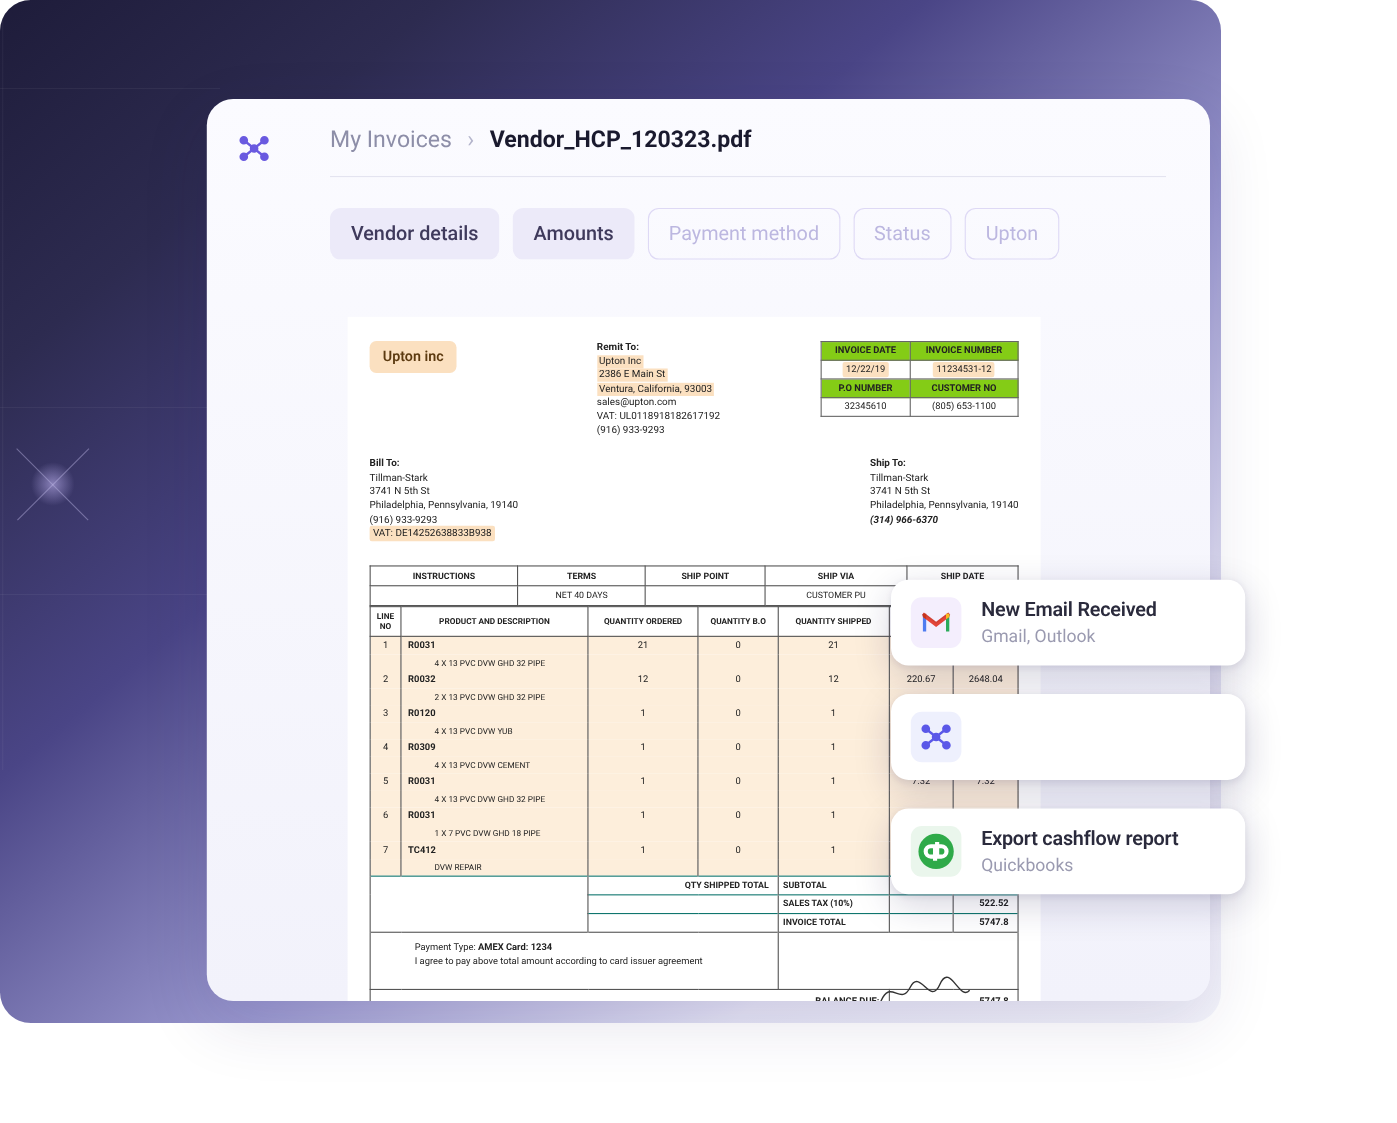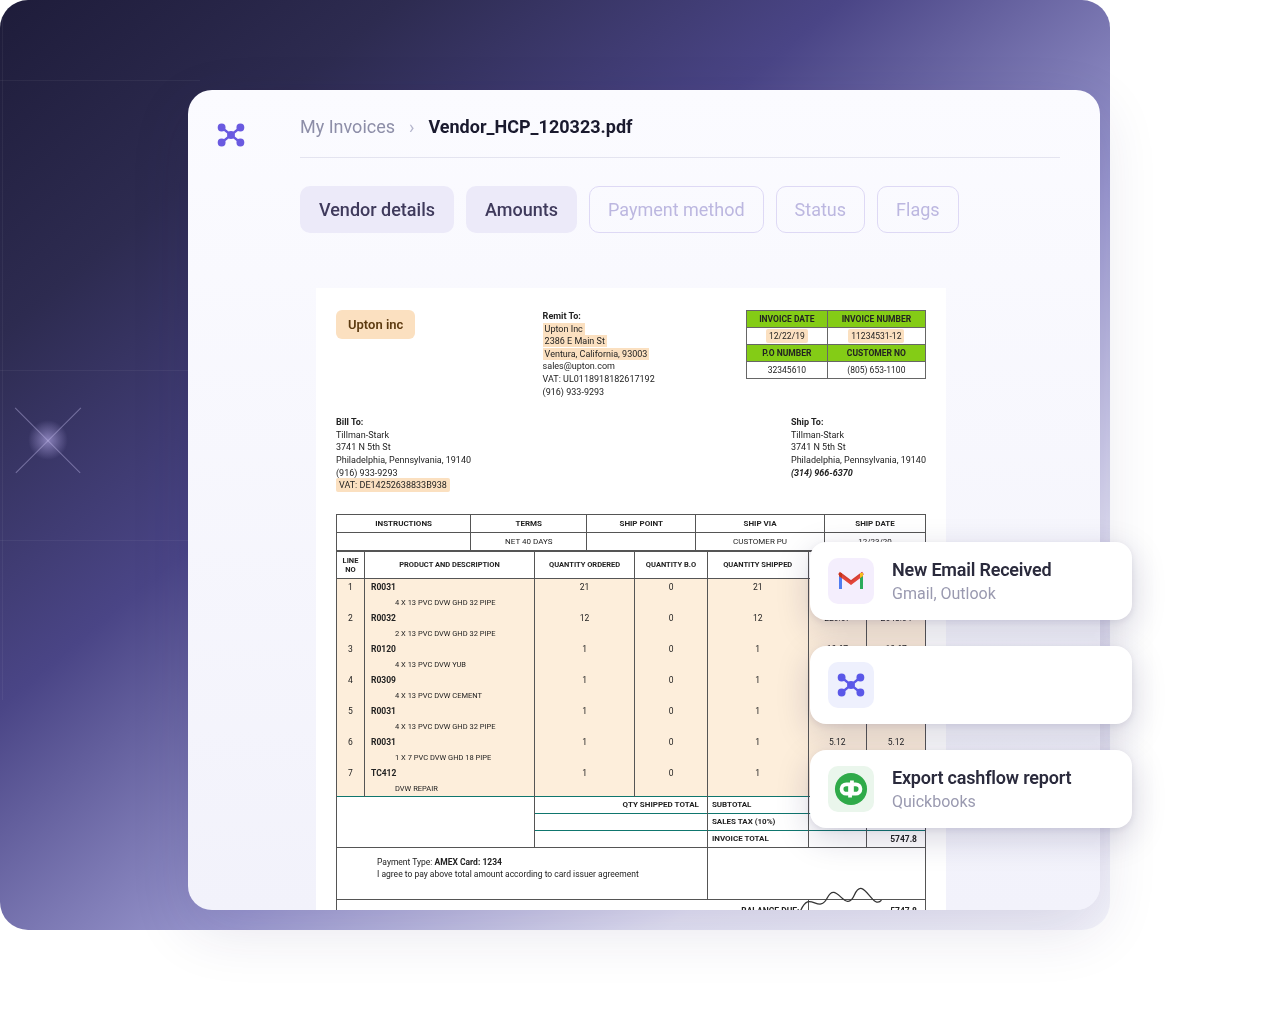--- a/index.html
+++ b/index.html
@@ -48,21 +48,21 @@
   }
   .logo {
     position: absolute; left: 28px; top: 30px; width: 30px; height: 30px;
     color: #6a5ae0;
   }
   .logo svg { width: 100%; height: 100%; }
 
   .main { position: absolute; left: 90px; top: 0; right: 0; bottom: 0; padding: 26px 0 0 22px; }
   .breadcrumb {
     display: flex; align-items: center; gap: 14px;
-    font-size: 18px; color: #8d8ea8;
+    font-size: 21px; color: #8d8ea8;
     border-bottom: 1px solid #e4e4f0;
     padding-bottom: 20px; margin-right: 0; width: 760px;
   }
   .breadcrumb .current { color: #1a1a2e; font-weight: 700; }
   .breadcrumb .chev { color: #b4b5cc; }
 
   .tabs { display: flex; gap: 12px; margin-top: 28px; }
   .tab {
     padding: 12px 18px; border-radius: 10px;
     font-size: 18px; cursor: pointer;
@@ -116,21 +116,21 @@
   .items-table tbody.totals td { border-top:1px solid #0f766e; border-bottom:none; text-align:right; padding-right:8px;}
   .items-table tbody.totals .lbl { font-weight:700; font-size:8px;}
   .items-table tbody.totals .val { font-weight:700;}
   .items-table tbody.pay td { border:1px solid #555; font-size:8.5px;}
 
   .balance-row td { border:1px solid #555; font-weight:700; text-align:right; padding:6px 8px;}
   .sig { position:absolute; right: 60px; bottom: 6px; width:90px; height:40px;}
   .sig svg { width:100%; height:100%;}
 
   
-  .cards { position:absolute; left: 810px; top: 542px; display:flex; flex-direction:column; gap: 26px;}
+  .cards { position:absolute; left: 810px; top: 527px; display:flex; flex-direction:column; gap: 26px;}
   .card {
     width: 322px; background:#fff; border-radius: 16px;
     padding: 16px 18px; display:flex; gap:18px; align-items:center;
     box-shadow: 0 10px 34px rgba(30,20,80,0.18), 0 2px 6px rgba(30,20,80,0.08);
   }
   .card .badge {
     width: 46px; height:46px; border-radius: 10px;
     display:flex; align-items:center; justify-content:center; flex: none;
   }
   .card .badge.gmail { background:#f4eefd;}
@@ -173,21 +173,21 @@
       <span>My Invoices</span>
       <span class="chev">›</span>
       <span class="current">Vendor_HCP_120323.pdf</span>
     </div>
 
     <div class="tabs">
       <div class="tab active">Vendor details</div>
       <div class="tab active">Amounts</div>
       <div class="tab outlined">Payment method</div>
       <div class="tab outlined">Status</div>
-      <div class="tab outlined">Flags</div>
+      <div class="tab outlined">Upton</div>
     </div>
   </div>
 
   <div class="doc">
     <div class="top-row">
       <div>
         <span class="company-badge">Upton inc</span>
       </div>
       <div class="remit">
         <b>Remit To:</b><br>

